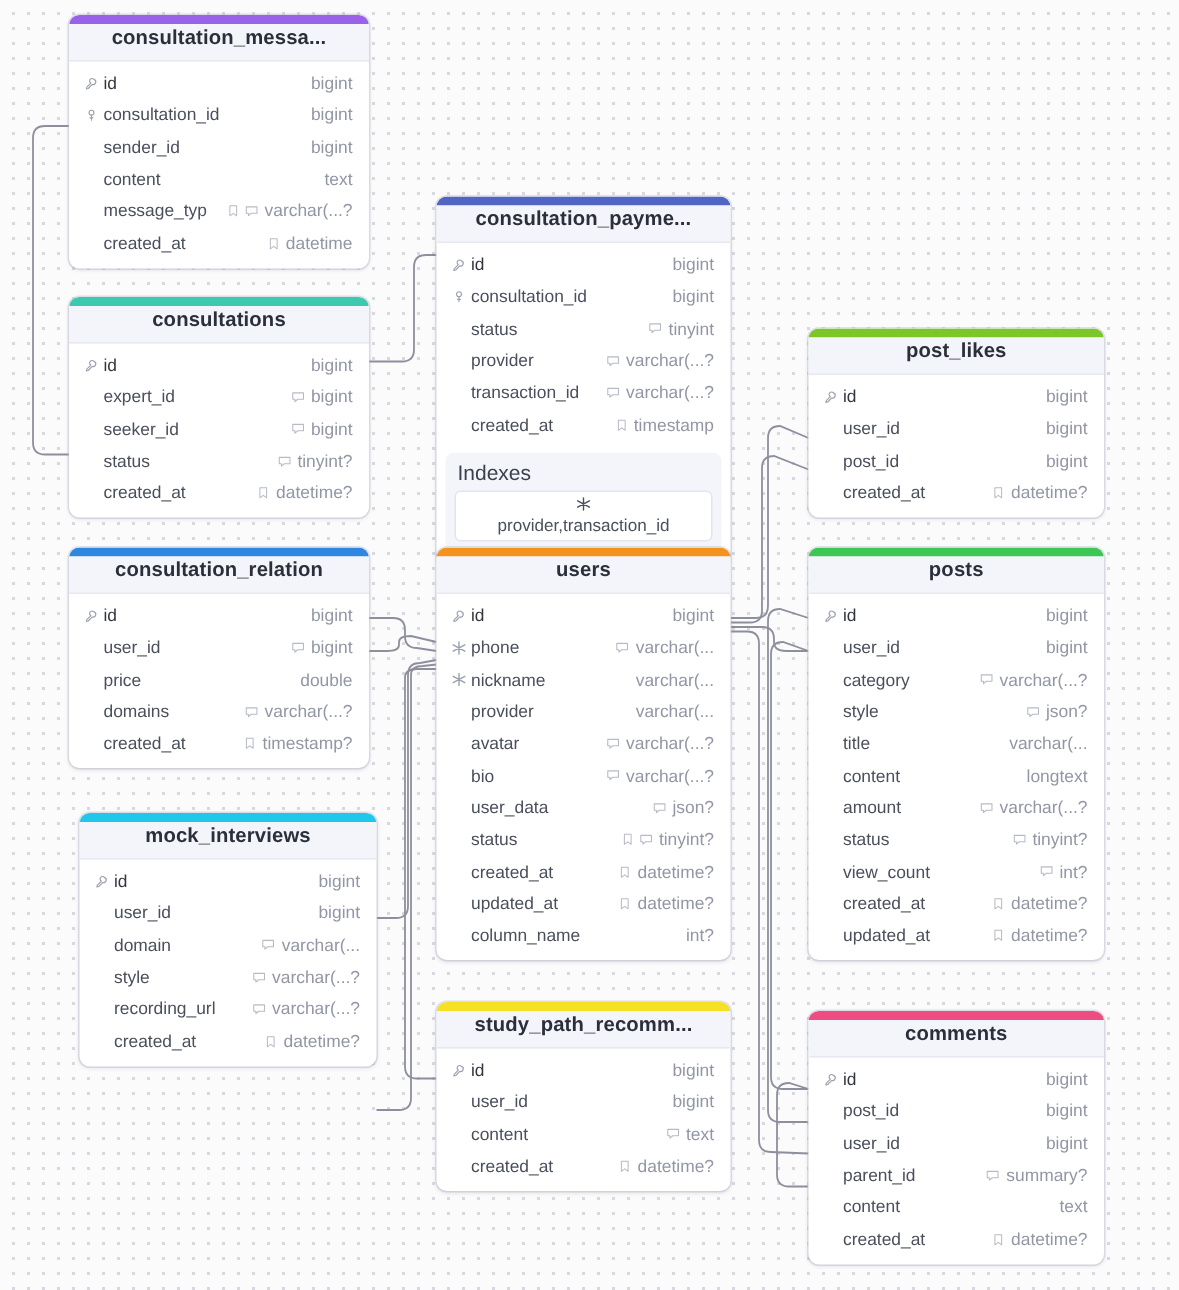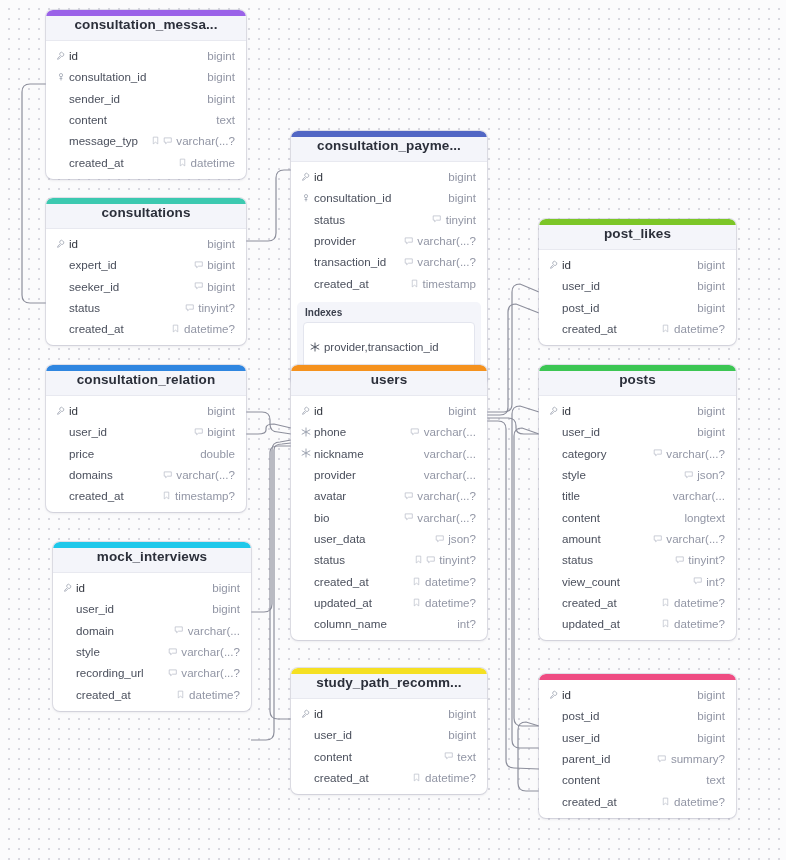--- a/index.html
+++ b/index.html
@@ -100,37 +100,38 @@
     font-size: 11.6px;
     text-align: right;
   }
   .idx-section {
     margin: 2px 6px 7px 6px;
     background: #f4f5fa;
     border-radius: 5px;
     padding: 5px 6px 7px 6px;
   }
   .idx-title {
-    font-size: 10px;
-    font-weight: bold;
+    font-size: 14px;
+    font-weight: normal;
     color: #3a3f4c;
     padding: 0 2px 4px 2px;
   }
   .idx-item {
     background: #ffffff;
     border: 1px solid #e3e5ee;
     border-radius: 4px;
     font-size: 11.4px;
     color: #4a4f5c;
-    padding: 18px 6px;
+    padding: 3px 6px;
     display: flex;
     align-items: center;
     gap: 4px;
     white-space: nowrap;
     overflow: hidden;
+    flex-direction: column;
   }
   svg.ic { display: block; }
 </style>
 </head>
 <body>
 
 <div id="canvas">
   <svg id="edges" viewBox="0 0 786 860">
       <path d="M246,84 L30,84 Q22,84 22,92 L22,295 Q22,303 30,303 L46,303" fill="none" stroke="#8d8f9c" stroke-width="1.2"></path>
       <path d="M246,241 L268,241 Q276,241 276,233 L276,178 Q276,170 284,170 L291,170" fill="none" stroke="#8d8f9c" stroke-width="1.2"></path>
@@ -749,20 +750,21 @@
             <svg class="ic" viewBox="0 0 16 16" fill="none" stroke="currentColor" stroke-width="1.2" width="9" height="9">
               <path d="M4 2h8v12l-4-3-4 3z" stroke-linejoin="round"></path>
             </svg>
           </span>
           <span class="f-type">datetime?</span>
         </div>
       </div>
     </div>
     <div class="table-node" style="left: 539px; top: 674px; width: 197px;">
       <div class="accent-bar" style="background: rgb(239, 76, 130);"></div>
+      <div class="node-title">comments</div>
       <div class="fields">
         <div class="field-row">
           <span class="f-key">
             <svg class="ic" viewBox="0 0 16 16" fill="none" stroke="currentColor" stroke-width="1.2" width="10" height="10">
               <path d="M10.6 3.1a2.6 2.6 0 1 0-3.3 3.9L3 11.3l-.5 2 2-.5 4.3-4.3a2.6 2.6 0 0 0 1.8-5.4z" stroke-linejoin="round"></path>
             </svg>
           </span>
           <span class="f-name pk">id</span>
           <span class="f-badges"></span>
           <span class="f-type">bigint</span>

